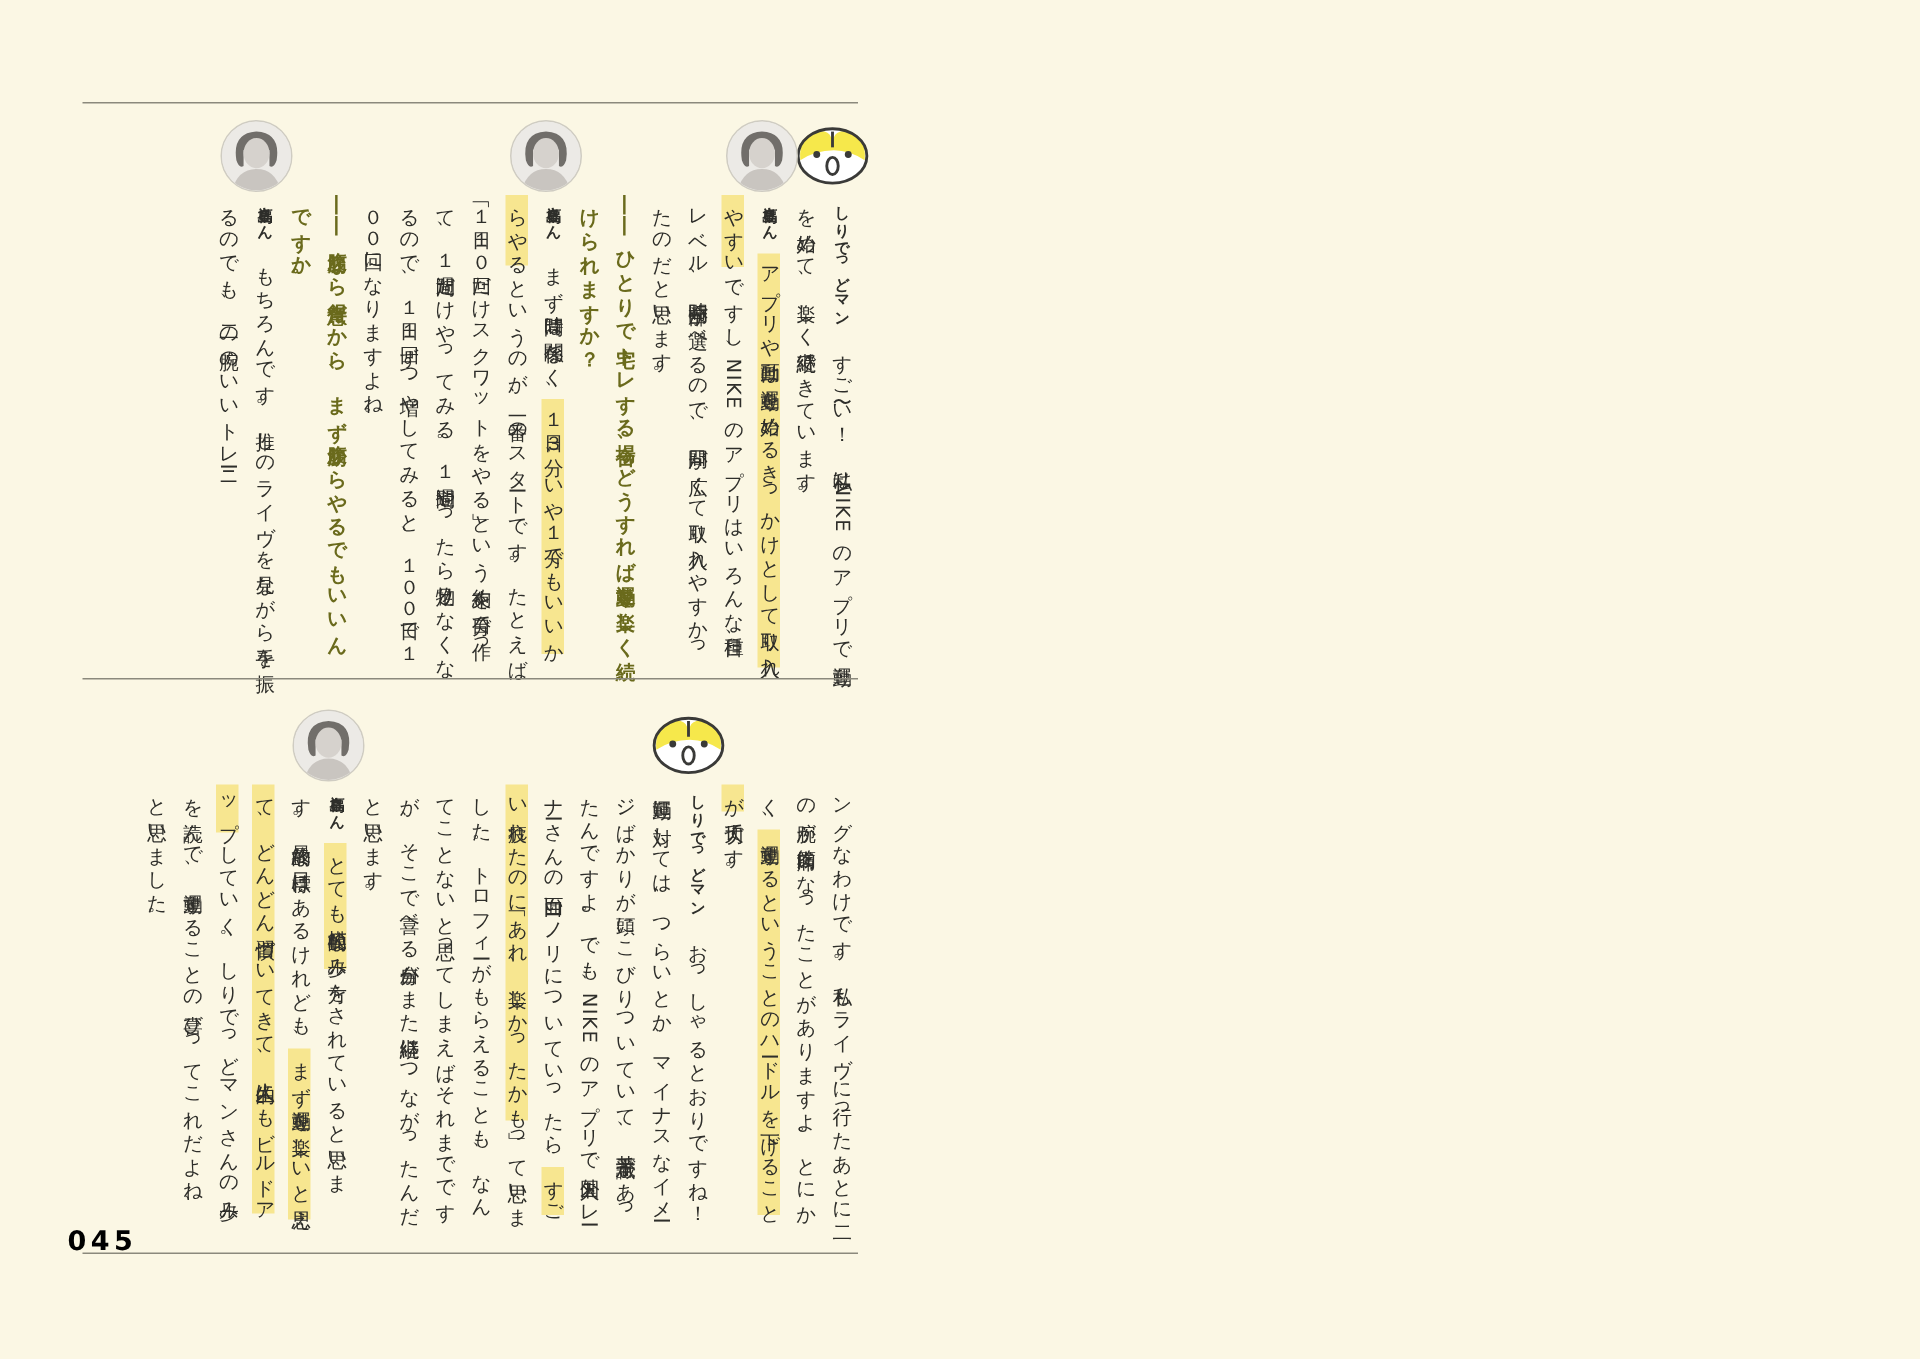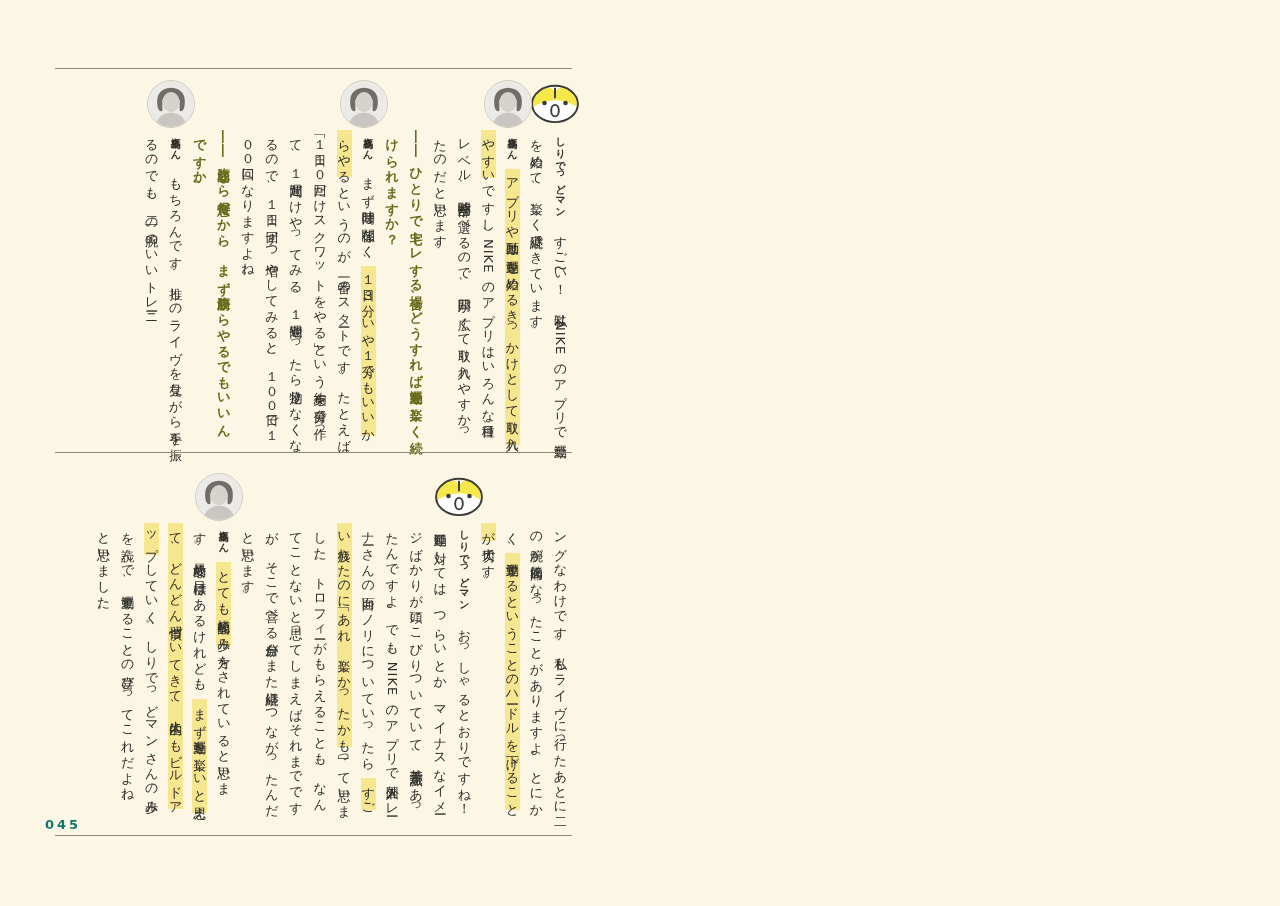--- a/index.html
+++ b/index.html
@@ -37,22 +37,22 @@
     width:46px;height:46px;border-radius:50%;
     overflow:hidden;display:block;
     border:1px solid #cfccc2;background:#eceae6;
   }
   .col-icon.mascot-face{
     width:50px;height:42px;border-radius:0;border:none;
     background:transparent;overflow:visible;top:-48px;
   }
 
   .pagenum{
-    position:absolute;top:817px;font-size:13px;font-weight:bold;
-    letter-spacing:3px;color:#0f766e;
+    position:absolute;top:817px;font-size:18px;font-weight:bold;
+    letter-spacing:3px;color:#000000;
   }
   #pn-left{left:45px;}
 </style>
 </head>
 <body>
 
 <div class="spread">
 
   <div class="page" id="page-left">
     <div class="rule" style="left:55px;top:68px;width:517px;"></div>

